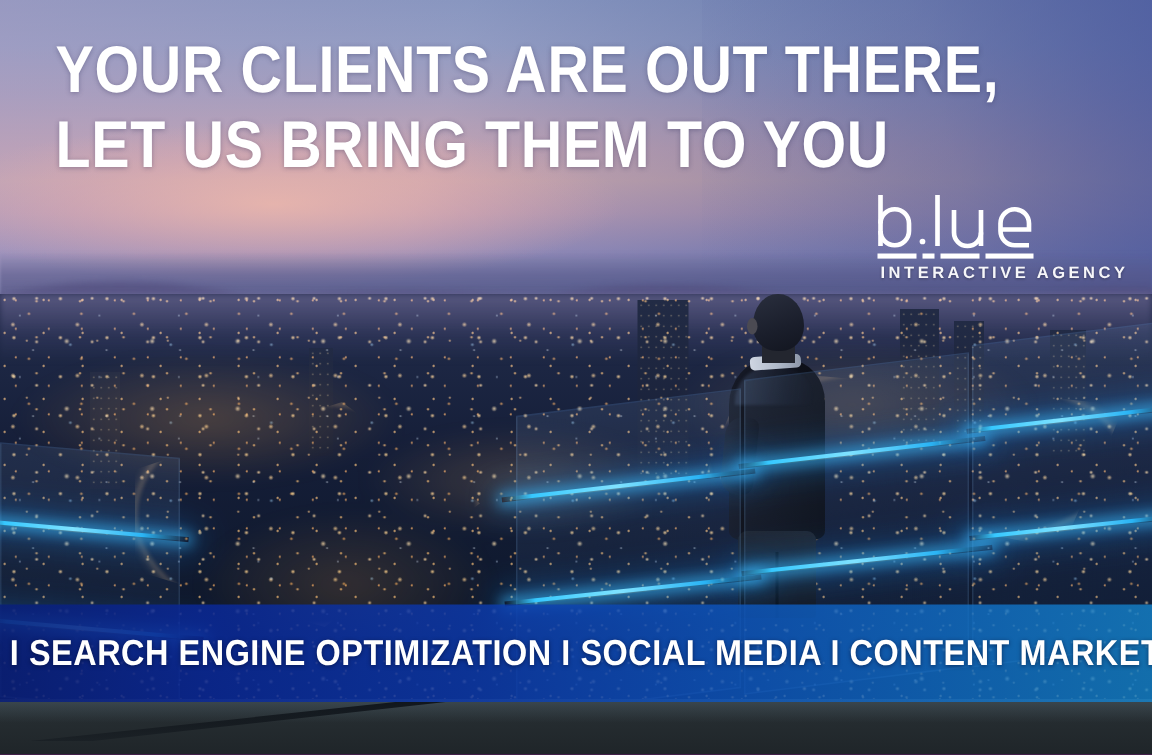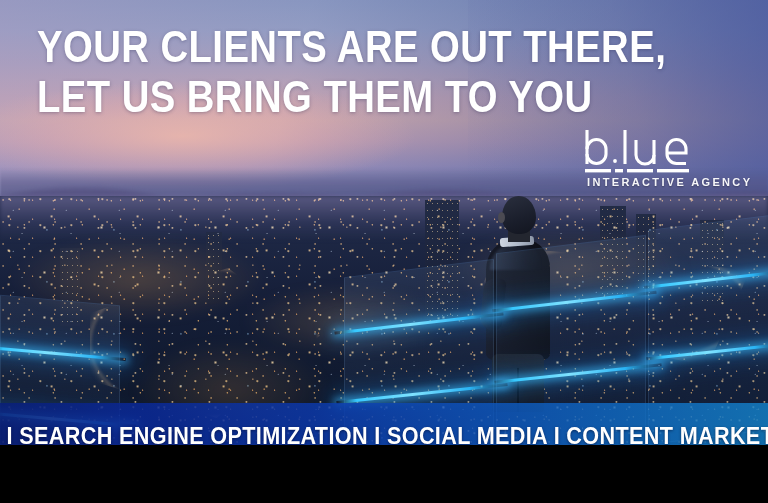--- a/index.html
+++ b/index.html
@@ -6,21 +6,21 @@
   * { margin:0; padding:0; box-sizing:border-box; }
   html, body {
     width:768px; height:503px;
     background:#000;
     font-family:"Liberation Sans", sans-serif;
     overflow:hidden;
   }
 
   #banner {
     position:relative;
-    width:768px; height:445px;
+    width:768px; height:503px;
     overflow:hidden;
     background:#a21caf;
   }
 
   
   .sky {
     position:absolute; left:0; top:0; width:768px; height:215px;
     background:
       linear-gradient(105deg,
         rgba(160,150,190,0.55) 0%,

